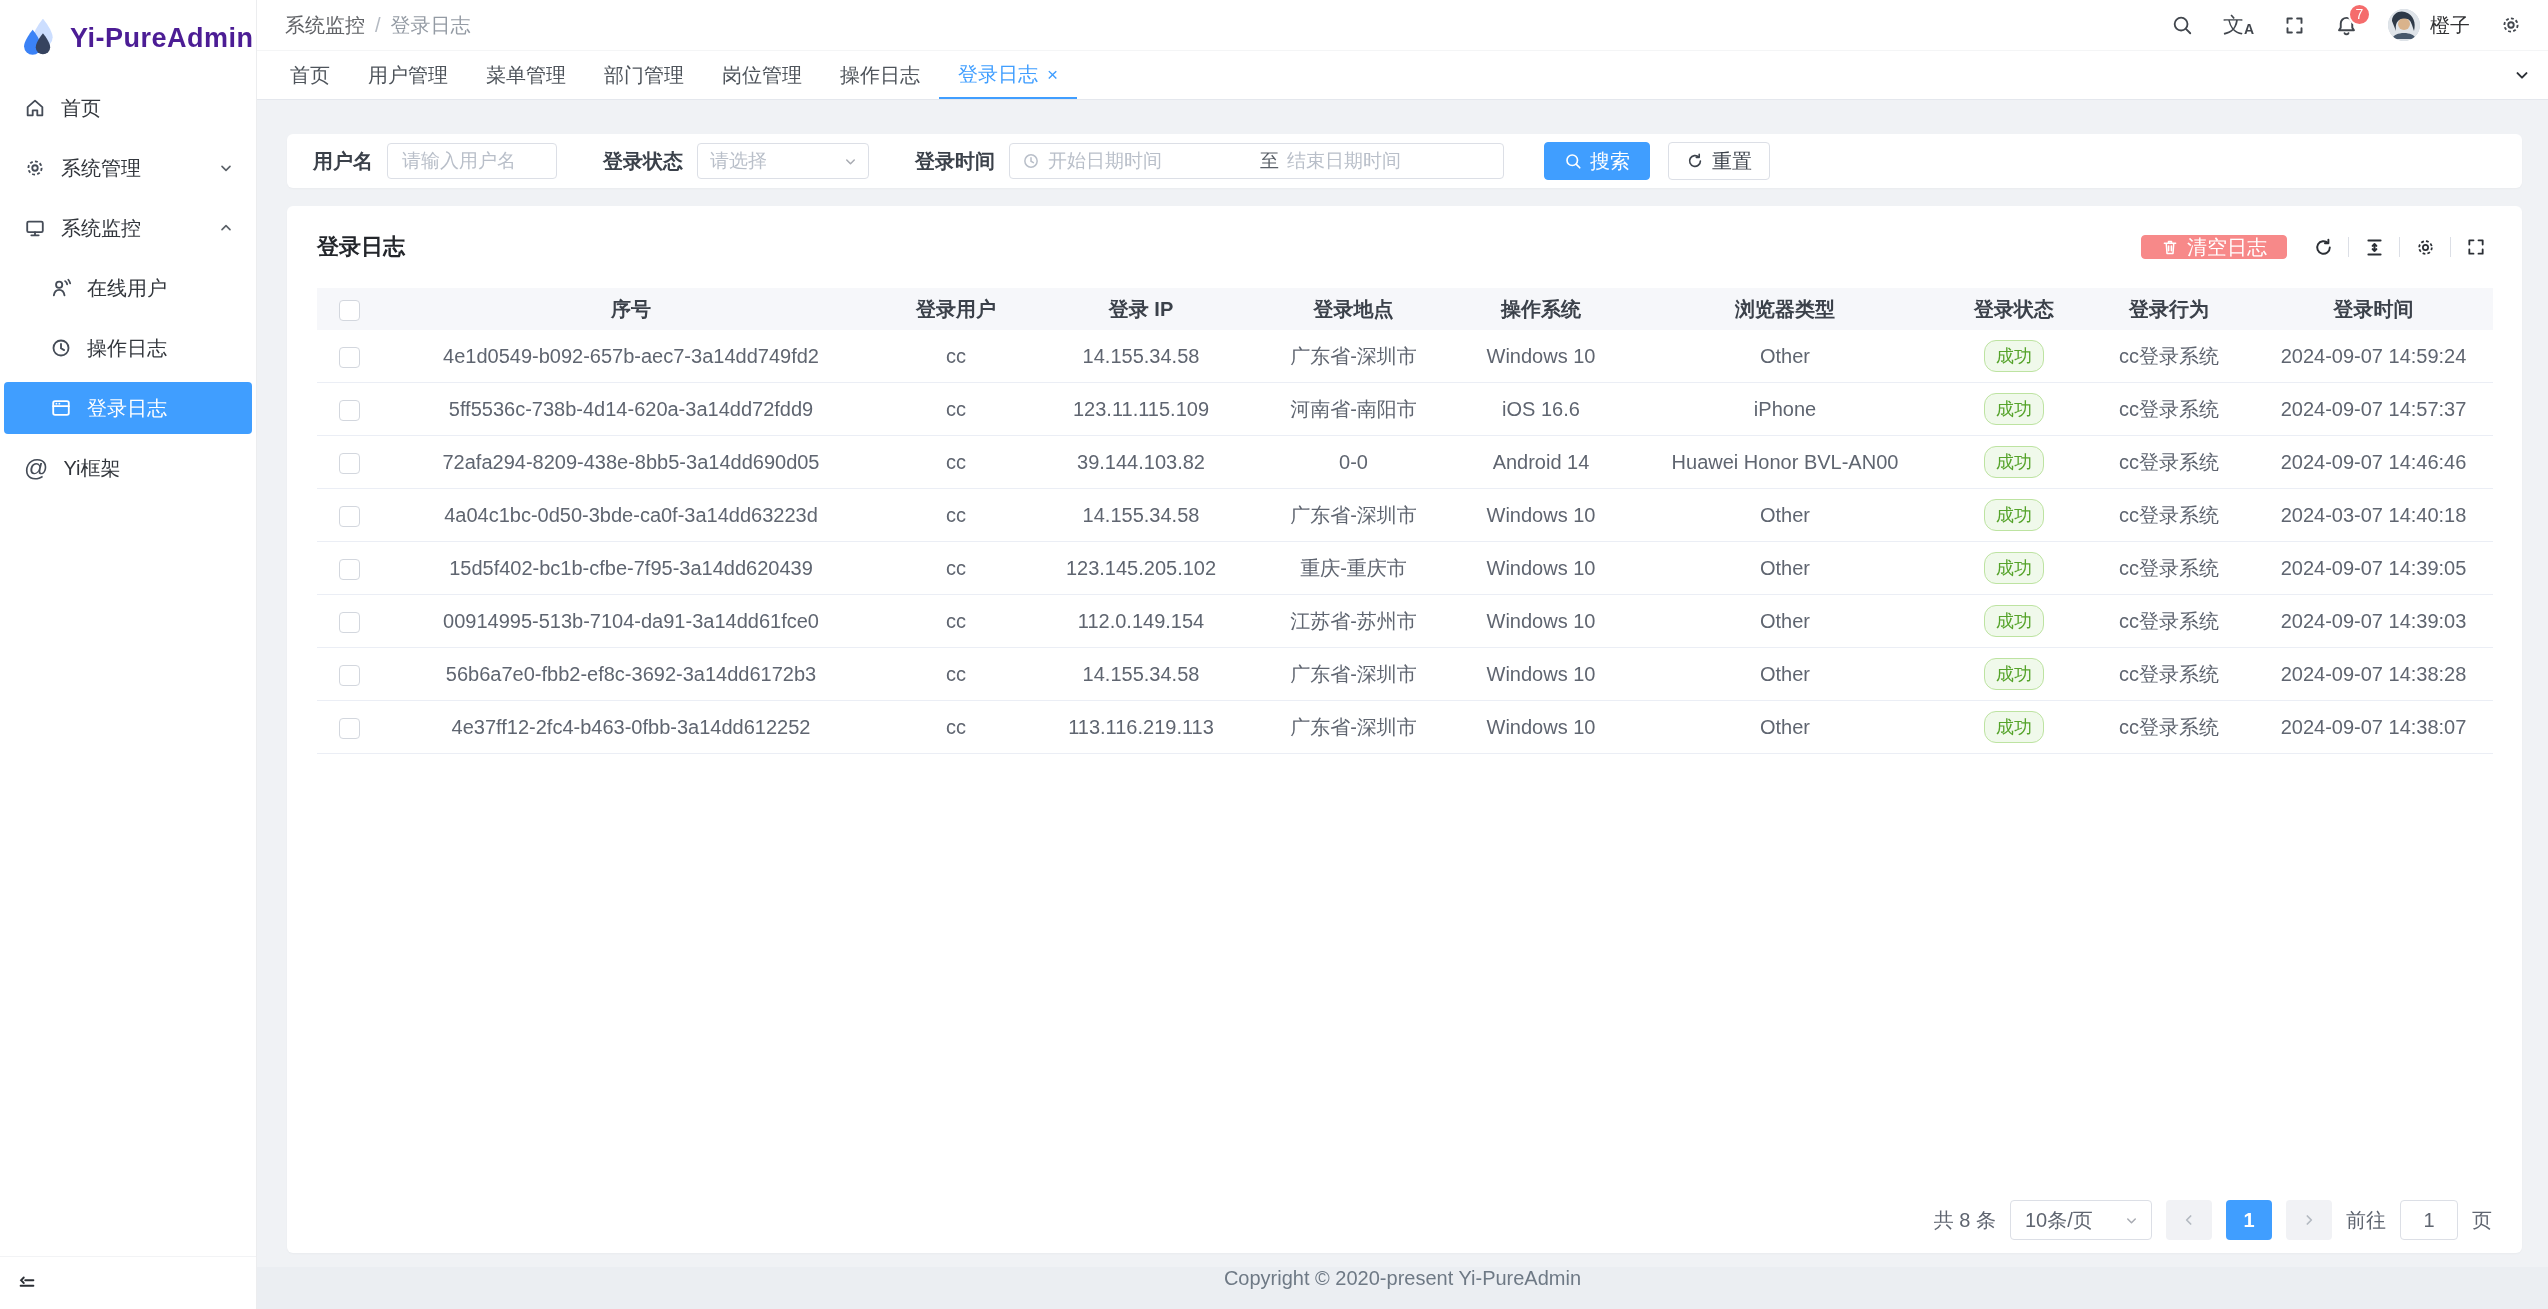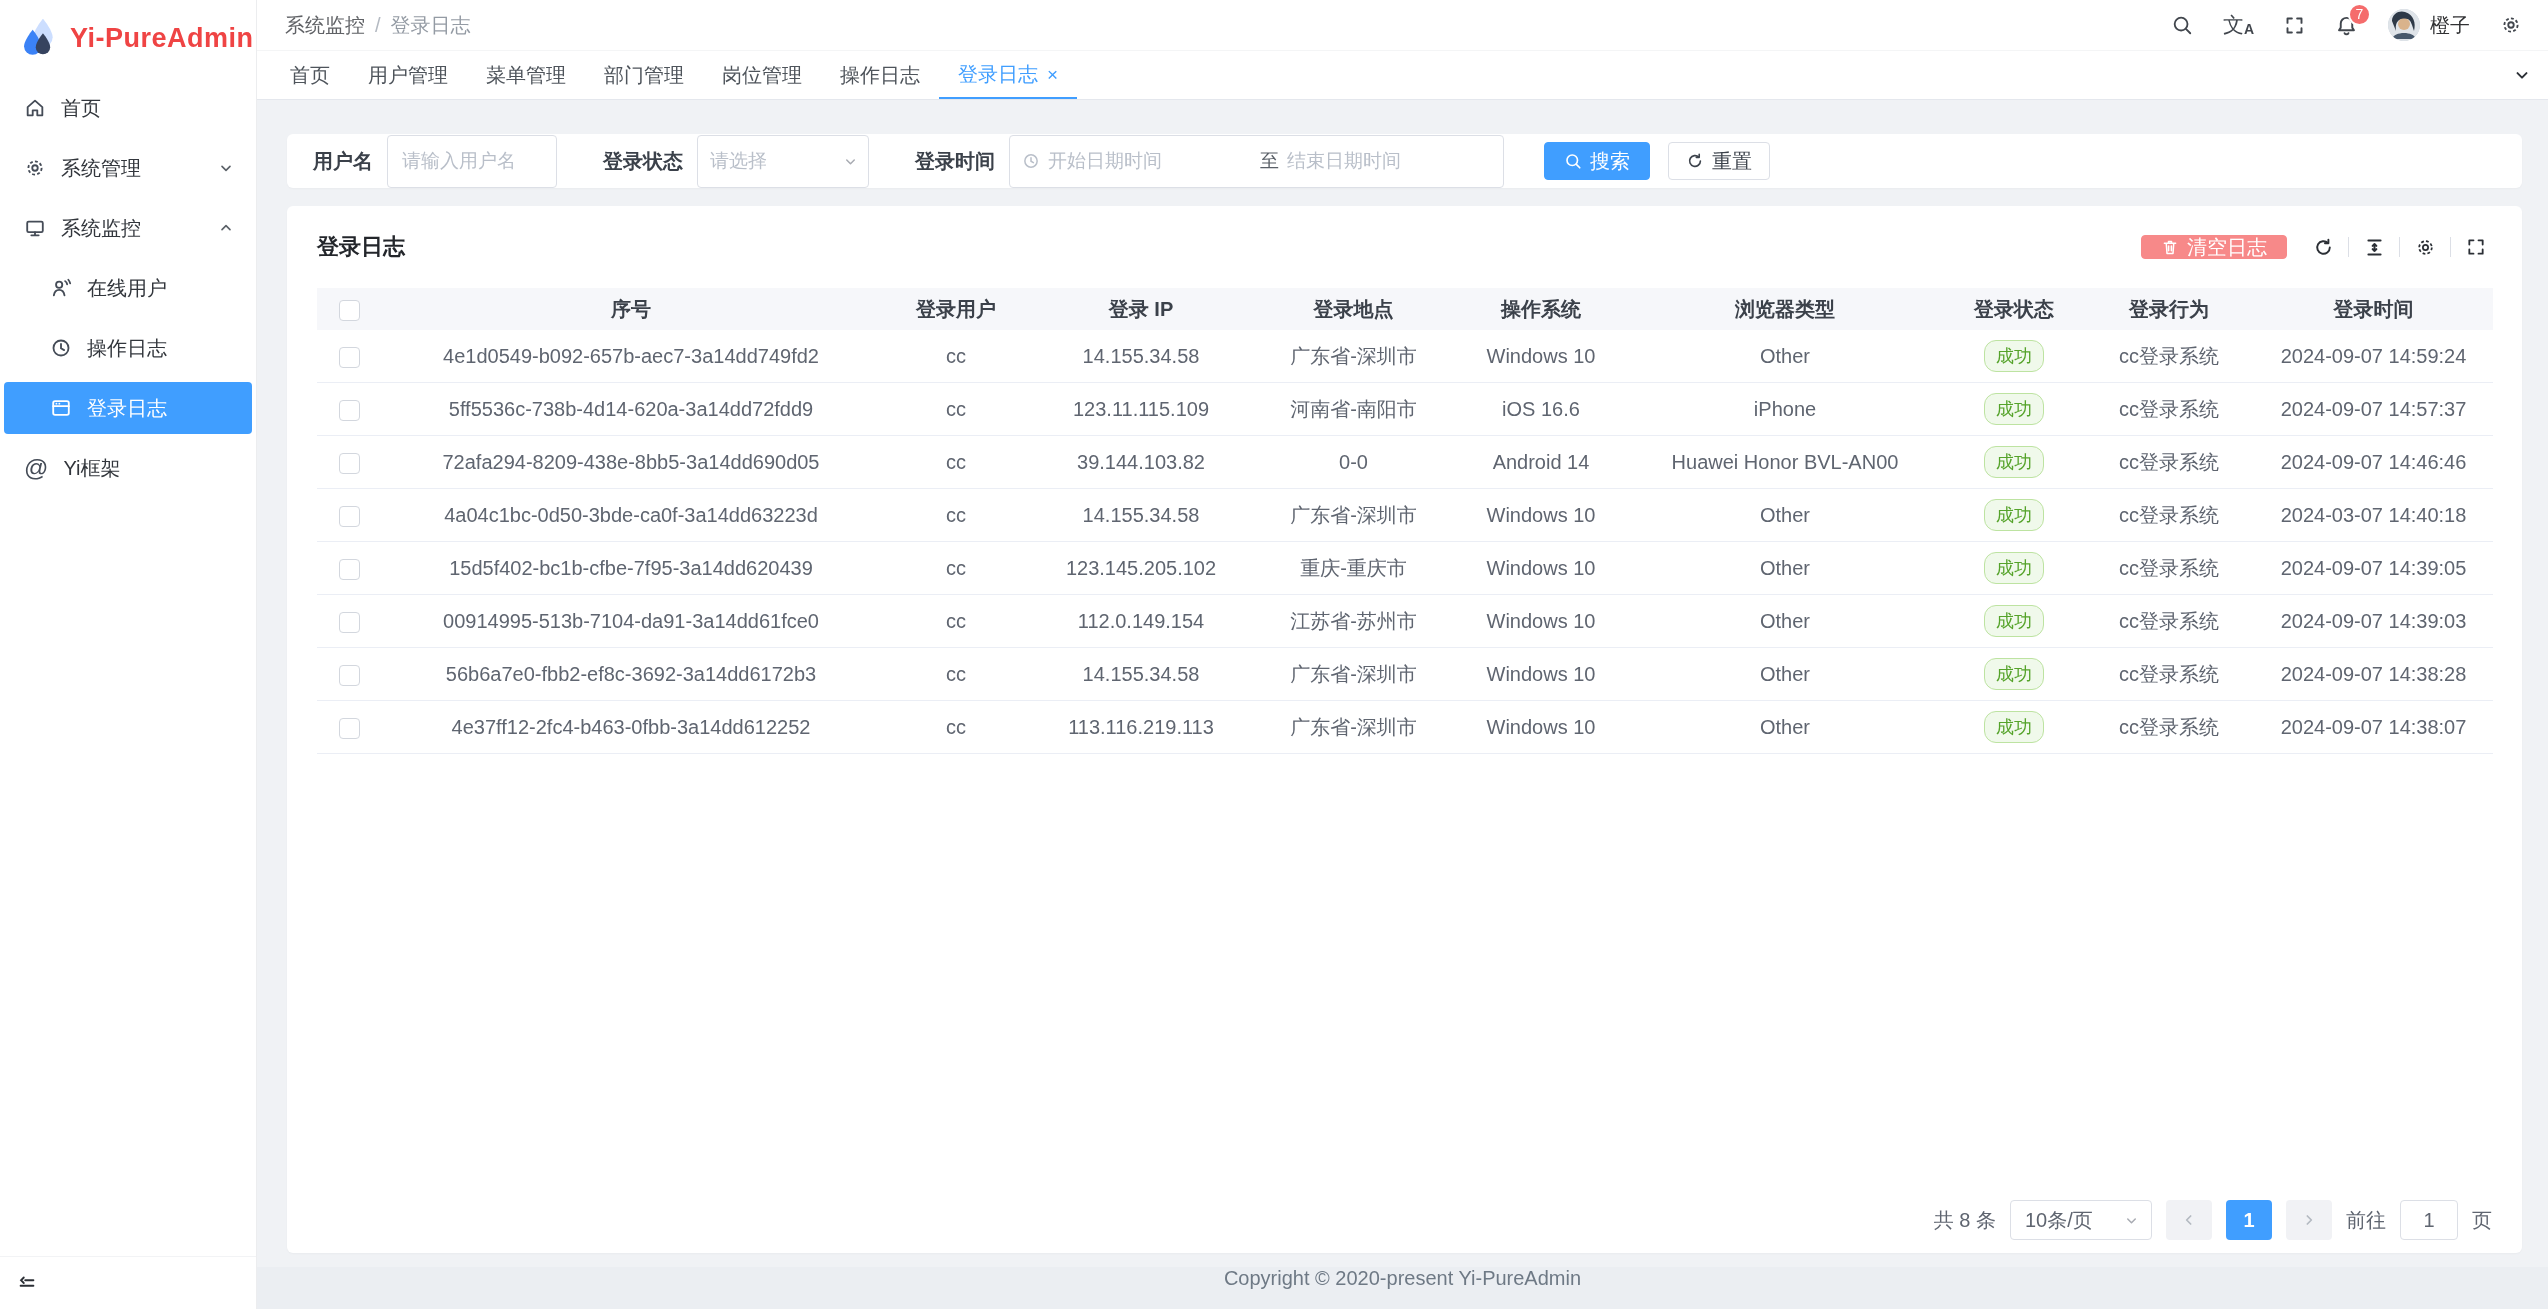--- a/index.html
+++ b/index.html
@@ -4,21 +4,21 @@
 <style>
   html,body{margin:0;padding:0;background:#fff}
   .app{width:2548px;height:1309px;display:flex;overflow:hidden;
        font-family:"Liberation Sans","DejaVu Sans",sans-serif;color:#303133}
   svg{display:block}
 
   
   .sidebar{flex:0 0 256px;width:256px;background:#fff;border-right:1px solid #ecedef;
            display:flex;flex-direction:column}
   .logo-row{height:64px;display:flex;align-items:center;gap:12px;padding:6px 0 0 20px}
-  .logo-title{font-size:27px;font-weight:bold;color:#ef4444;letter-spacing:.5px}
+  .logo-title{font-size:27px;font-weight:bold;color:#4c1d95;letter-spacing:.5px}
   .menu{flex:1;padding:4px 4px 0 4px}
   .menu-item{height:52px;display:flex;align-items:center;gap:15px;padding:0 18px 0 20px;
              font-size:20px;color:#32363c;border-radius:4px;margin:8px 0;cursor:pointer}
   .menu-item .mi-icon{color:#454c57;flex:0 0 auto}
   .menu-item.sub{padding-left:46px}
   .menu-item.active{background:#409eff;color:#fff}
   .menu-item.active .mi-icon{color:#fff}
   .chev{margin-left:auto;color:#5b6168}
   .at-glyph{font-size:24px;color:#454c57;line-height:1}
   .collapse-row{height:52px;border-top:1px solid #f2f3f5;display:flex;align-items:center;
@@ -50,21 +50,21 @@
   .tab.active{color:#409eff;border-bottom:2px solid #409eff}
   .tab-close{font-size:19px;line-height:1}
   .tab-more{margin-left:auto;width:52px;display:flex;justify-content:center;color:#2b2f35;cursor:pointer}
 
   
   .content{flex:1;background:#f0f2f5;padding:34px 26px 14px 30px;display:flex;flex-direction:column;min-height:0}
 
   .search-card{background:#fff;border-radius:6px;height:54px;flex:0 0 54px;display:flex;
                align-items:center;padding:0 26px;box-shadow:0 1px 2px rgba(0,0,0,.03)}
   .form-label{font-size:20px;font-weight:bold;color:#3b414a;margin-right:14px;white-space:nowrap}
-  .ctrl{height:53px;border:1px solid #dcdfe6;border-radius:4px;background:#fff;box-sizing:border-box;
+  .ctrl{height:36px;border:1px solid #dcdfe6;border-radius:4px;background:#fff;box-sizing:border-box;
         display:flex;align-items:center;font-size:19px;color:#606266}
   .input-username{width:170px;padding:0 12px;margin-right:46px}
   .input-username input{border:none;outline:none;width:100%;font-size:19px;font-family:inherit;color:#606266;background:transparent}
   .input-username input::placeholder{color:#b9bfc9}
   .select-status{width:172px;padding:0 10px 0 12px;margin-right:46px;justify-content:space-between;cursor:pointer}
   .ph{color:#b9bfc9}
   .date-range{width:495px;padding:0 12px;margin-right:40px;gap:8px}
   .date-range .dph{flex:1;text-align:left;color:#b9bfc9}
   .date-sep{color:#5a6068;font-size:19px}
   .btn{height:38px;border-radius:4px;display:flex;align-items:center;gap:8px;font-size:20px;

